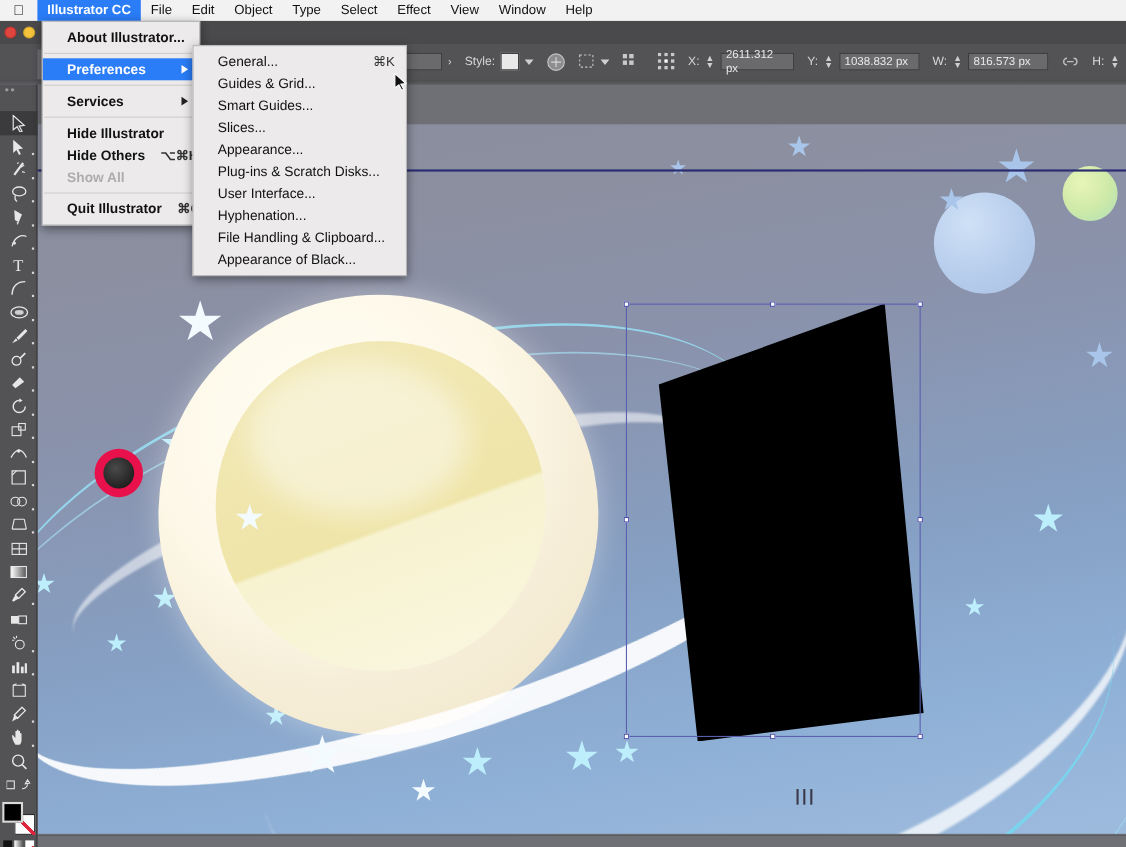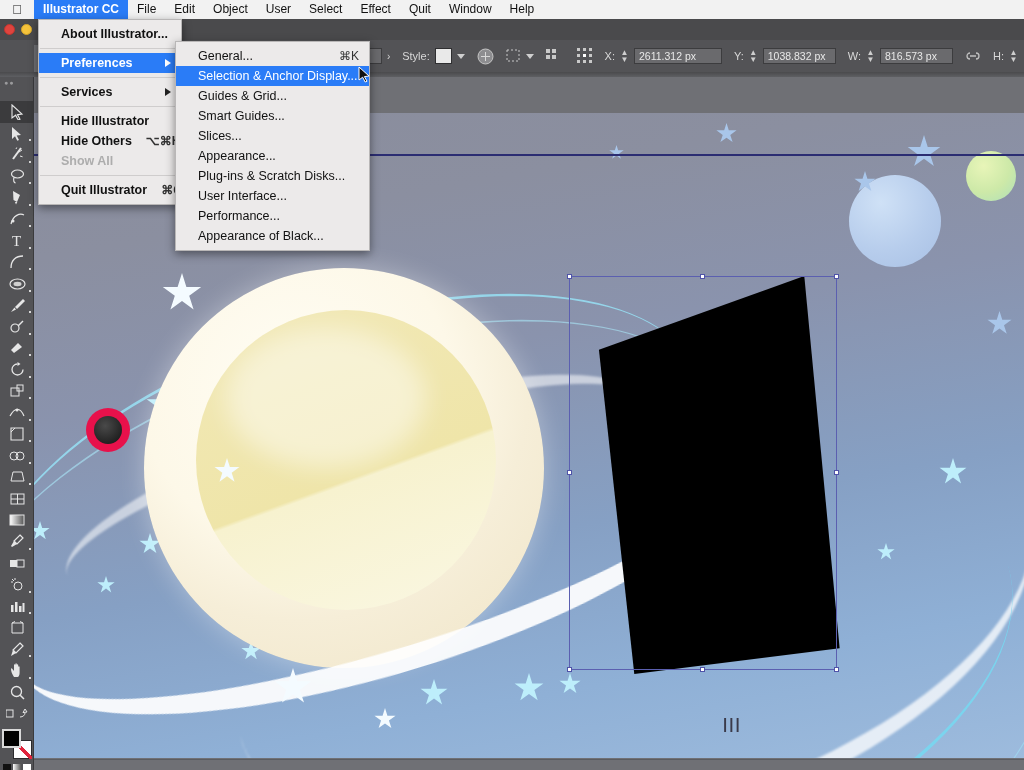--- a/index.html
+++ b/index.html
@@ -182,24 +182,24 @@
 <body>
 
 <div id="app">
 
   <div class="menubar">
     <div class="apple"></div>
     <div class="mb-item appname active">Illustrator CC</div>
     <div class="mb-item">File</div>
     <div class="mb-item">Edit</div>
     <div class="mb-item">Object</div>
-    <div class="mb-item">User</div>
+    <div class="mb-item">Type</div>
     <div class="mb-item">Select</div>
     <div class="mb-item">Effect</div>
-    <div class="mb-item">Quit</div>
+    <div class="mb-item">View</div>
     <div class="mb-item">Window</div>
     <div class="mb-item">Help</div>
   </div>
 
   <div class="appchrome"></div>
   <div class="traffic">
     <div class="tl red"></div>
     <div class="tl yellow"></div>
   </div>
 
@@ -271,21 +271,21 @@
           <rect x="12" y="6" width="3" height="3" fill="#c9c9c9"></rect>
         <rect x="0" y="12" width="3" height="3" fill="#c9c9c9"></rect>
           <rect x="6" y="12" width="3" height="3" fill="#c9c9c9"></rect>
           <rect x="12" y="12" width="3" height="3" fill="#c9c9c9"></rect>
       </svg>
     </div>
 
     <div class="cb-seg">
       <span class="lbl">X:</span>
       <span class="spin">▲<br>▼</span>
-      <div class="fld" style="width:88px">
+      <div class="fld" style="width:67px">
           <span>2611.312 px</span>
         </div>
     </div>
 
     <div class="cb-seg">
       <span class="lbl">Y:</span>
       <span class="spin">▲<br>▼</span>
       <div class="fld" style="width:73px">
           <span>1038.832 px</span>
         </div>
@@ -626,43 +626,43 @@
       <span class="mtxt">Quit Illustrator</span>
       <span class="mkey">⌘Q</span>
     </div>
   </div>
 
   <div class="menu menu2">
     <div class="mi">
       <span class="mtxt">General...</span>
       <span class="mkey">⌘K</span>
     </div>
-    <div class="mi hl">
-      <span class="mtxt">Selection &amp; Anchor Display...</span>
-    </div>
     <div class="mi">
       <span class="mtxt">Guides &amp; Grid...</span>
     </div>
     <div class="mi">
       <span class="mtxt">Smart Guides...</span>
     </div>
     <div class="mi">
       <span class="mtxt">Slices...</span>
     </div>
     <div class="mi">
       <span class="mtxt">Appearance...</span>
     </div>
     <div class="mi">
       <span class="mtxt">Plug-ins &amp; Scratch Disks...</span>
     </div>
     <div class="mi">
       <span class="mtxt">User Interface...</span>
     </div>
     <div class="mi">
-      <span class="mtxt">Performance...</span>
+      <span class="mtxt">Hyphenation...</span>
+    </div>
+    <div class="mi">
+      <span class="mtxt">File Handling &amp; Clipboard...</span>
     </div>
     <div class="mi">
       <span class="mtxt">Appearance of Black...</span>
     </div>
   </div>
 
   <div class="cursor">
     <svg width="13" height="18" viewBox="0 0 13 18">
         <path d="M1 1l10 9-4.6.6L9 15.2 7.2 16 4.6 11.2 1 14z" fill="#111" stroke="#fff" stroke-width="1"></path>
       </svg>

